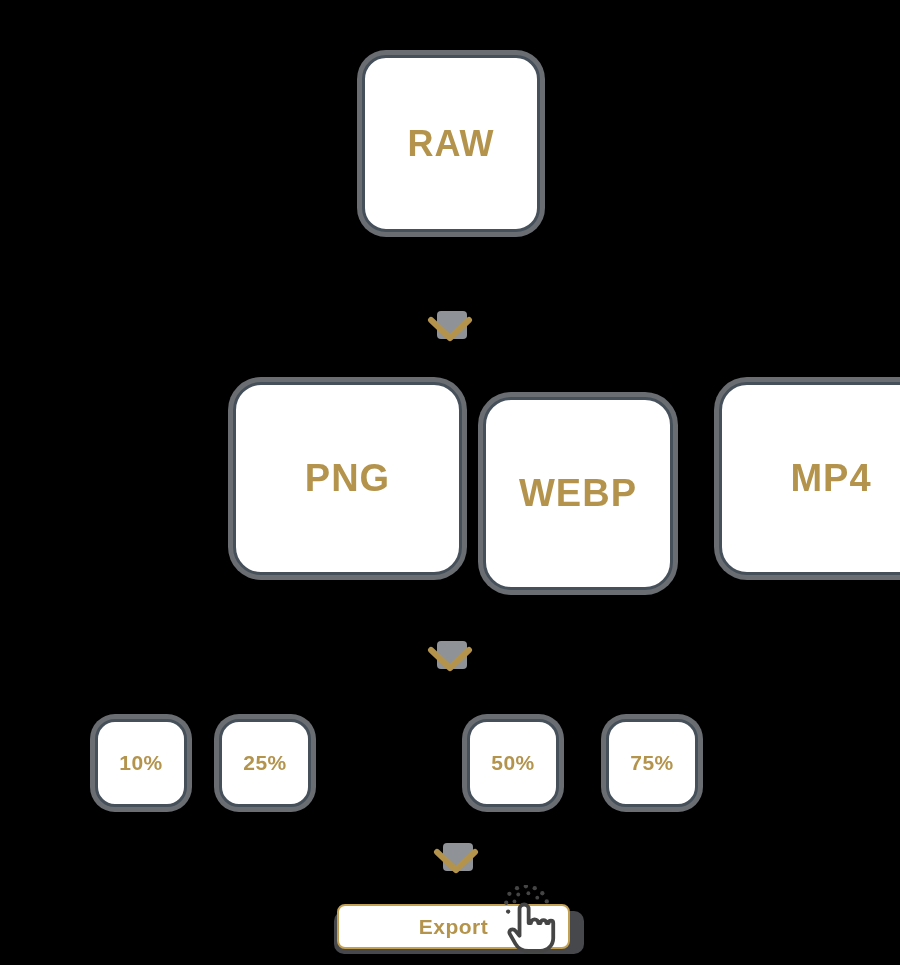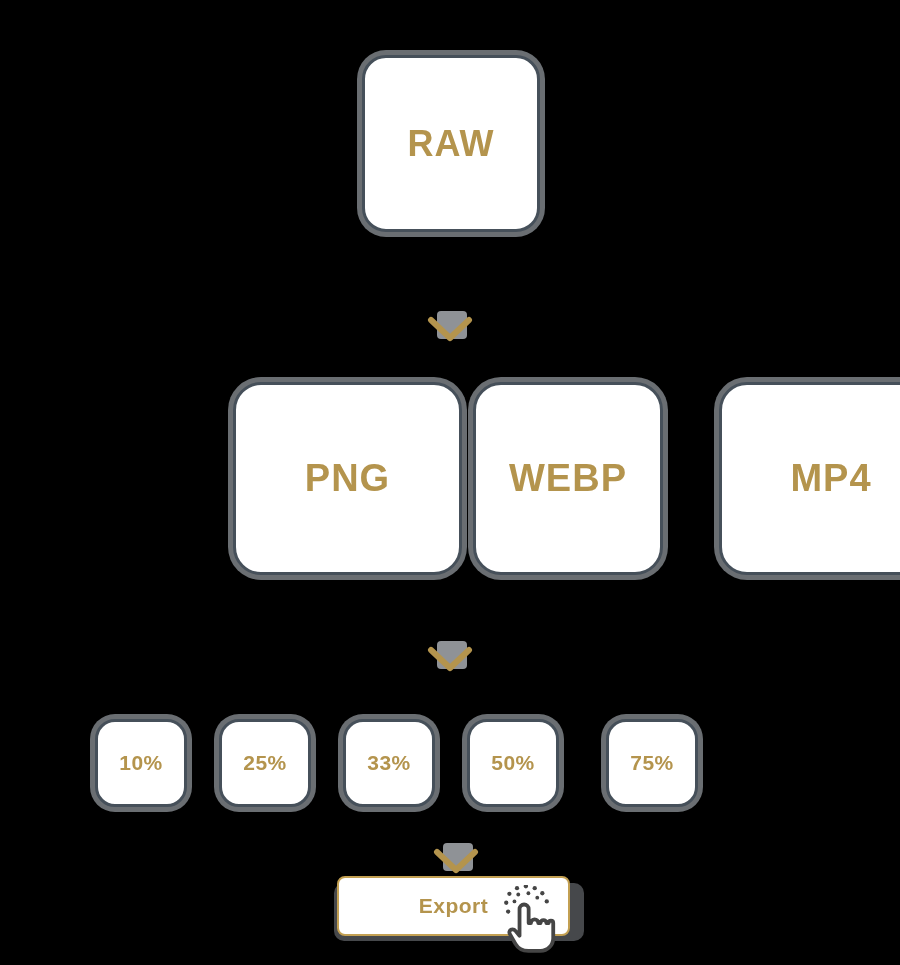--- a/index.html
+++ b/index.html
@@ -20,39 +20,39 @@
     display:flex;align-items:center;justify-content:center;
     box-sizing:border-box;
     color:#b4944d;
     font-weight:700;
     letter-spacing:1px;
   }
   .node-raw{left:362px;top:55px;width:178px;height:177px;border-radius:24px;font-size:36px;}
   .node-format{top:382px;height:193px;border-radius:28px;font-size:38px;}
   .fmt-0{left:2px;width:188px;}
   .fmt-1{left:233px;width:229px;}
-  .fmt-2{left:473px;width:190px;}
+  .fmt-2{left:483px;width:190px;margin-top:15px;}
   .fmt-3{left:719px;width:224px;}
   .node-scale{top:719px;width:92px;height:88px;border-radius:20px;font-size:21px;letter-spacing:0.5px;}
   .scl-0{left:95px;}  .scl-1{left:219px;} .scl-2{left:343px;}
   .scl-3{left:467px;} .scl-4{left:591px;margin-left:15px;} .scl-5{left:715px;}
 
   
   .chev{position:absolute;width:54px;height:42px;}
   .chev .block{
     position:absolute;left:13px;top:1px;width:30px;height:28px;
     background:#8f9296;border-radius:4px;
   }
   .chev svg{position:absolute;left:3px;top:5px;}
   .c1{left:424px;top:310px;}
   .c2{left:424px;top:640px;}
   .c3{left:430px;top:842px;}
 
   
-  .export-wrap{position:absolute;left:337px;top:876px;width:233px;height:60px;}
+  .export-wrap{position:absolute;left:337px;top:904px;width:233px;height:45px;}
   .export-back{
     position:absolute;left:-3px;top:7px;right:-14px;bottom:-5px;
     background:#46484b;border-radius:10px;
   }
   .export-btn{
     position:absolute;inset:0;
     background:#ffffff;
     border:2px solid #c3a052;
     border-radius:8px;
     display:flex;align-items:center;justify-content:center;
@@ -94,23 +94,20 @@
       <polyline points="4,5 23,23 42,5" fill="none" stroke="#b4944d" stroke-width="6" stroke-linecap="round" stroke-linejoin="round"></polyline>
     </svg>
   </div>
 
   <div class="node node-scale scl-0">
     <span>10%</span>
   </div>
   <div class="node node-scale scl-1">
     <span>25%</span>
   </div>
-  <div class="node node-scale scl-2">
-    <span>33%</span>
-  </div>
   <div class="node node-scale scl-3">
     <span>50%</span>
   </div>
   <div class="node node-scale scl-4">
     <span>75%</span>
   </div>
 
   <div class="chev c3">
     <div class="block"></div>
     <svg width="46" height="28" viewBox="0 0 46 28">

